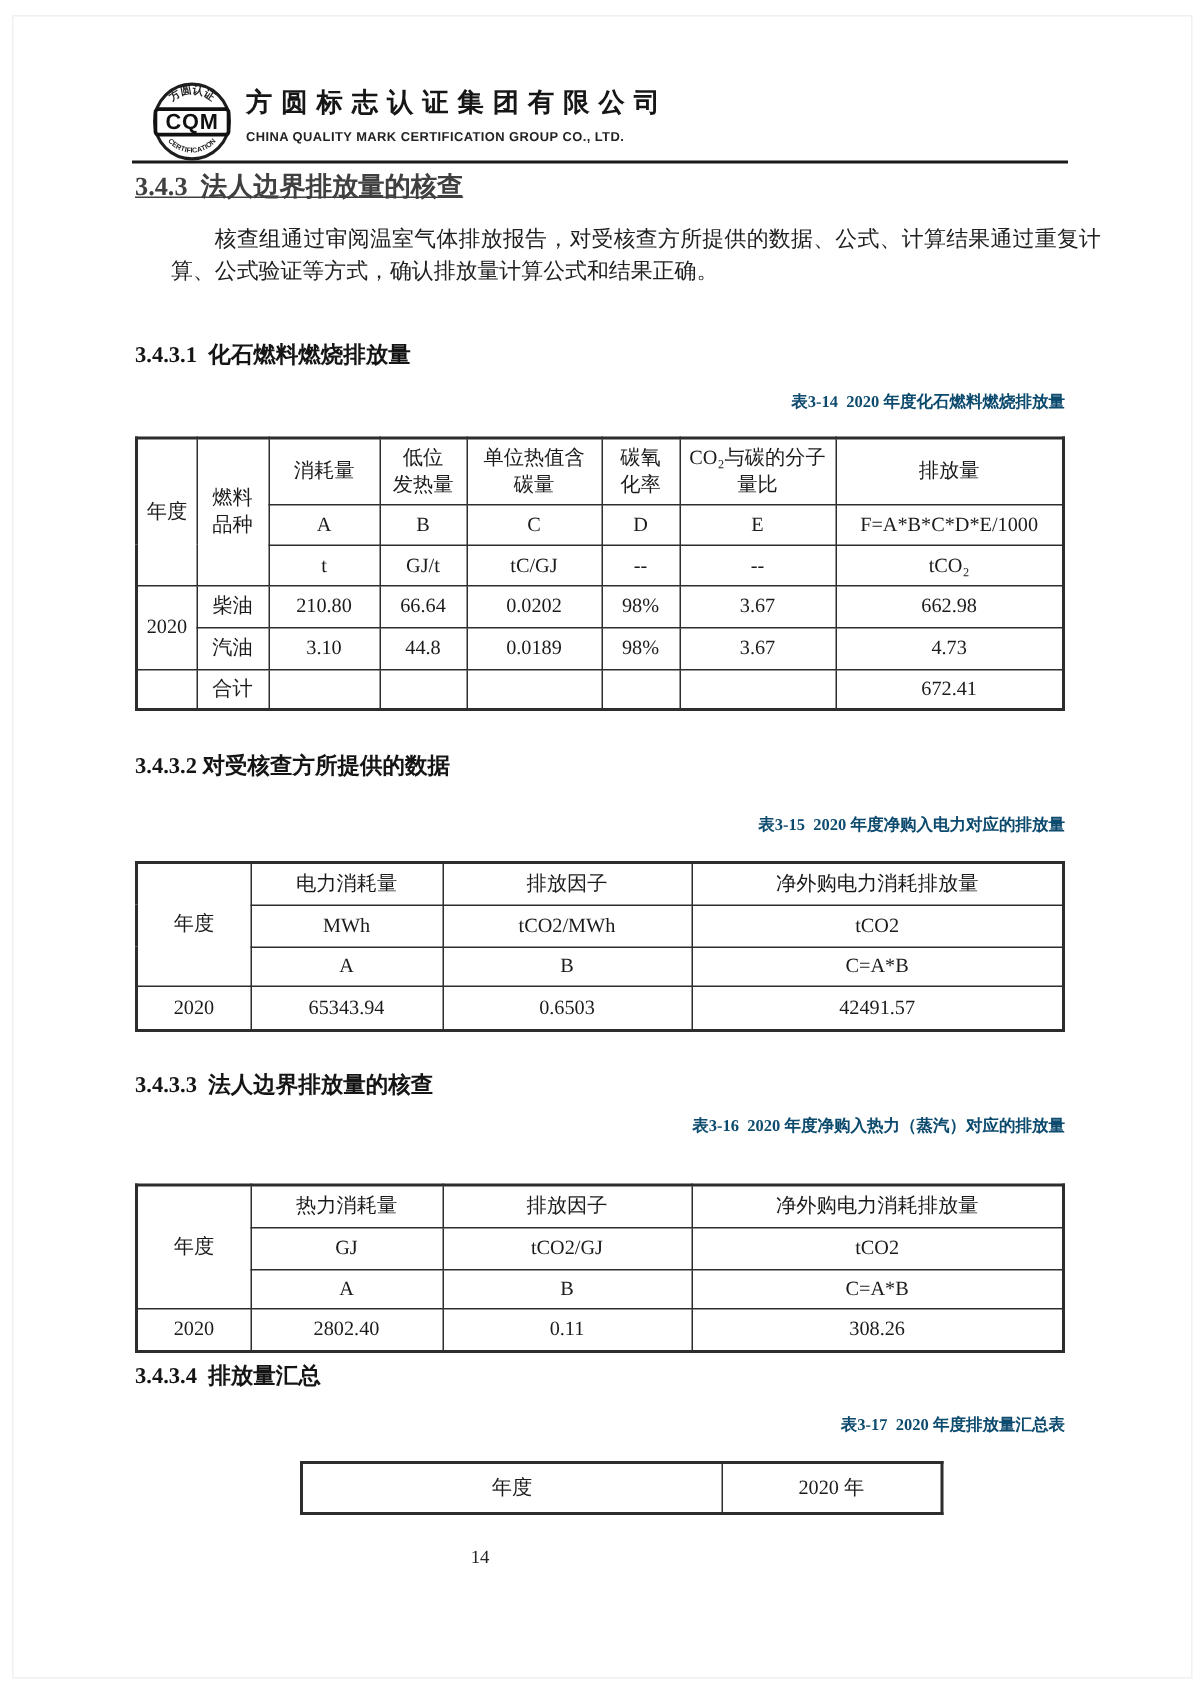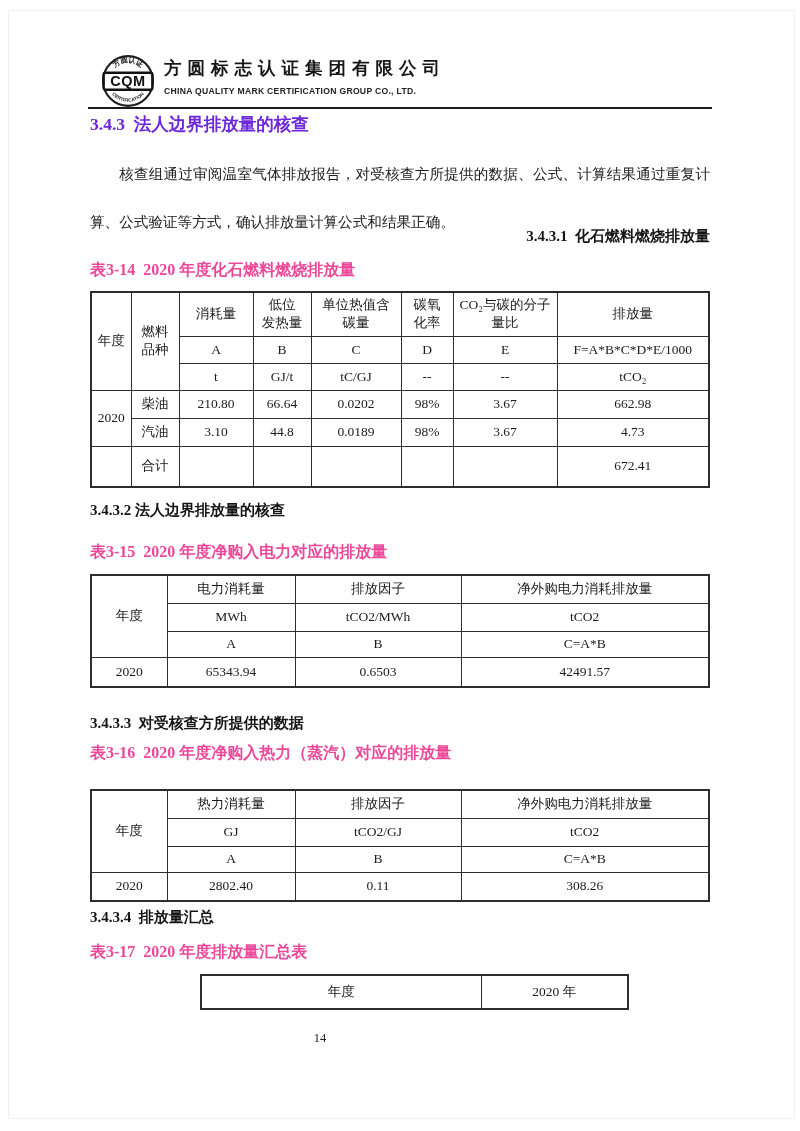--- a/index.html
+++ b/index.html
@@ -25,27 +25,27 @@
   }
   .company-en {
     font-family:"Liberation Sans", sans-serif;
     font-size:8.6px; font-weight:bold; letter-spacing:0.3px;
     color:#222; margin-top:6px; white-space:pre;
   }
   .head-rule { position:absolute; left:88px; top:107px; width:624px; height:2px; background:#1a1a1a; }
 
   
   .content { position:absolute; left:90px; width:620px; }
-  .h2 { font-size:17.5px; font-weight:bold; white-space:pre; color:#6d28d9; }
+  .h2 { font-size:17.5px; font-weight:bold; white-space:pre; color:#404040;text-decoration:underline; }
   .h3 { font-size:15px; font-weight:bold; white-space:pre; color:#151515; }
   .para {
-    font-size:14.6px; line-height:48px; text-align:justify;
-    text-indent:2em; color:#202020;
-  }
-  .caption { font-size:16px; font-weight:bold; text-align:left; white-space:pre; color:#ec4899; }
+    font-size:14.6px; line-height:21px; text-align:justify;
+    text-indent:2em; color:#202020;margin-left:24px;
+  }
+  .caption { font-size:11px; font-weight:bold; text-align:right; white-space:pre; color:#0c4a6e; }
 
   
   table { border-collapse:collapse; table-layout:fixed; width:618px; }
   table.t17 { width:427px; }
   td {
     border:1px solid #2d2d2d;
     text-align:center; vertical-align:middle;
     font-size:13.5px; padding:0 2px;
     white-space:pre-line; color:#1b1b1b;
     overflow:hidden;
@@ -80,21 +80,21 @@
   </svg>
 </div>
 <div class="company-block">
   <div class="company-cn">方圆标志认证集团有限公司</div>
   <div class="company-en">CHINA QUALITY MARK CERTIFICATION GROUP CO., LTD.</div>
 </div>
 <div class="head-rule"></div>
 
 <div class="content h2" style="top:112px;">3.4.3  法人边界排放量的核查</div>
 <div class="content para" style="top:150px;">核查组通过审阅温室气体排放报告，对受核查方所提供的数据、公式、计算结果通过重复计算、公式验证等方式，确认排放量计算公式和结果正确。</div>
-<div class="content h3" style="top:227px;text-align:right;">3.4.3.1  化石燃料燃烧排放量</div>
+<div class="content h3" style="top:227px;">3.4.3.1  化石燃料燃烧排放量</div>
 
 <div class="content caption" style="top:260px;">表3-14  2020 年度化石燃料燃烧排放量</div>
 <div class="content" style="top:291px;">
   <table class="t14">
     <colgroup>
       <col style="width:40px">
         <col style="width:48px">
         <col style="width:74px">
         <col style="width:58px">
       <col style="width:90px">
@@ -146,35 +146,35 @@
     </tr>
     <tr style="height:28px">
       <td>汽油</td>
       <td>3.10</td>
       <td>44.8</td>
       <td>0.0189</td>
       <td>98%</td>
       <td>3.67</td>
       <td>4.73</td>
     </tr>
-    <tr style="height:41px">
+    <tr style="height:27px">
       <td></td>
       <td>合计</td>
       <td></td>
       <td></td>
       <td></td>
       <td></td>
       <td></td>
       <td>672.41</td>
     </tr>
   </tbody>
     </table>
 </div>
 
-<div class="content h3" style="top:501px;">3.4.3.2 法人边界排放量的核查</div>
+<div class="content h3" style="top:501px;">3.4.3.2 对受核查方所提供的数据</div>
 <div class="content caption" style="top:542px;">表3-15  2020 年度净购入电力对应的排放量</div>
 <div class="content" style="top:574px;">
   <table>
     <colgroup>
       <col style="width:76px">
         <col style="width:128px">
         <col style="width:166px">
         <col style="width:248px">
     </colgroup>
     <tbody>
@@ -197,21 +197,21 @@
     <tr style="height:30px">
       <td>2020</td>
       <td>65343.94</td>
       <td>0.6503</td>
       <td>42491.57</td>
     </tr>
   </tbody>
     </table>
 </div>
 
-<div class="content h3" style="top:714px;">3.4.3.3  对受核查方所提供的数据</div>
+<div class="content h3" style="top:714px;">3.4.3.3  法人边界排放量的核查</div>
 <div class="content caption" style="top:743px;">表3-16  2020 年度净购入热力（蒸汽）对应的排放量</div>
 <div class="content" style="top:789px;">
   <table>
     <colgroup>
       <col style="width:76px">
         <col style="width:128px">
         <col style="width:166px">
         <col style="width:248px">
     </colgroup>
     <tbody>

